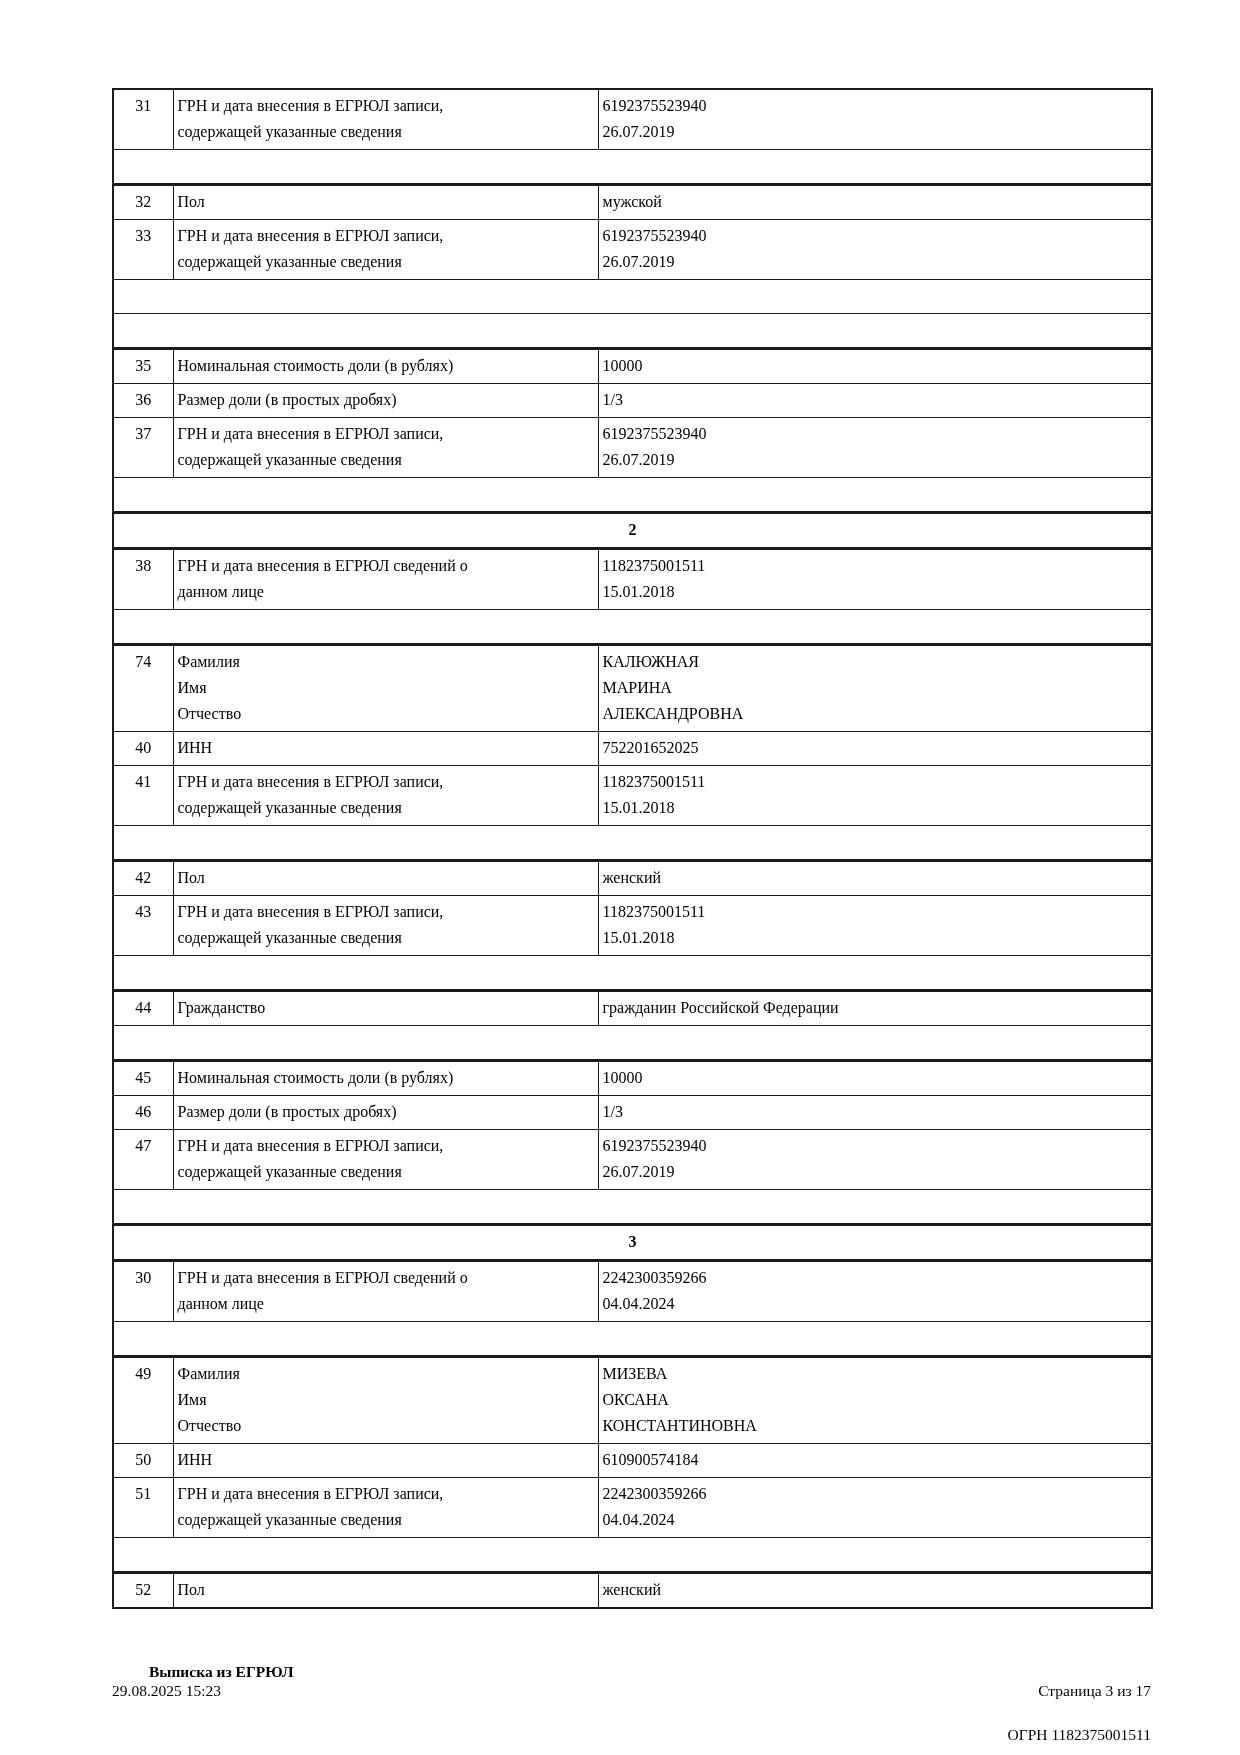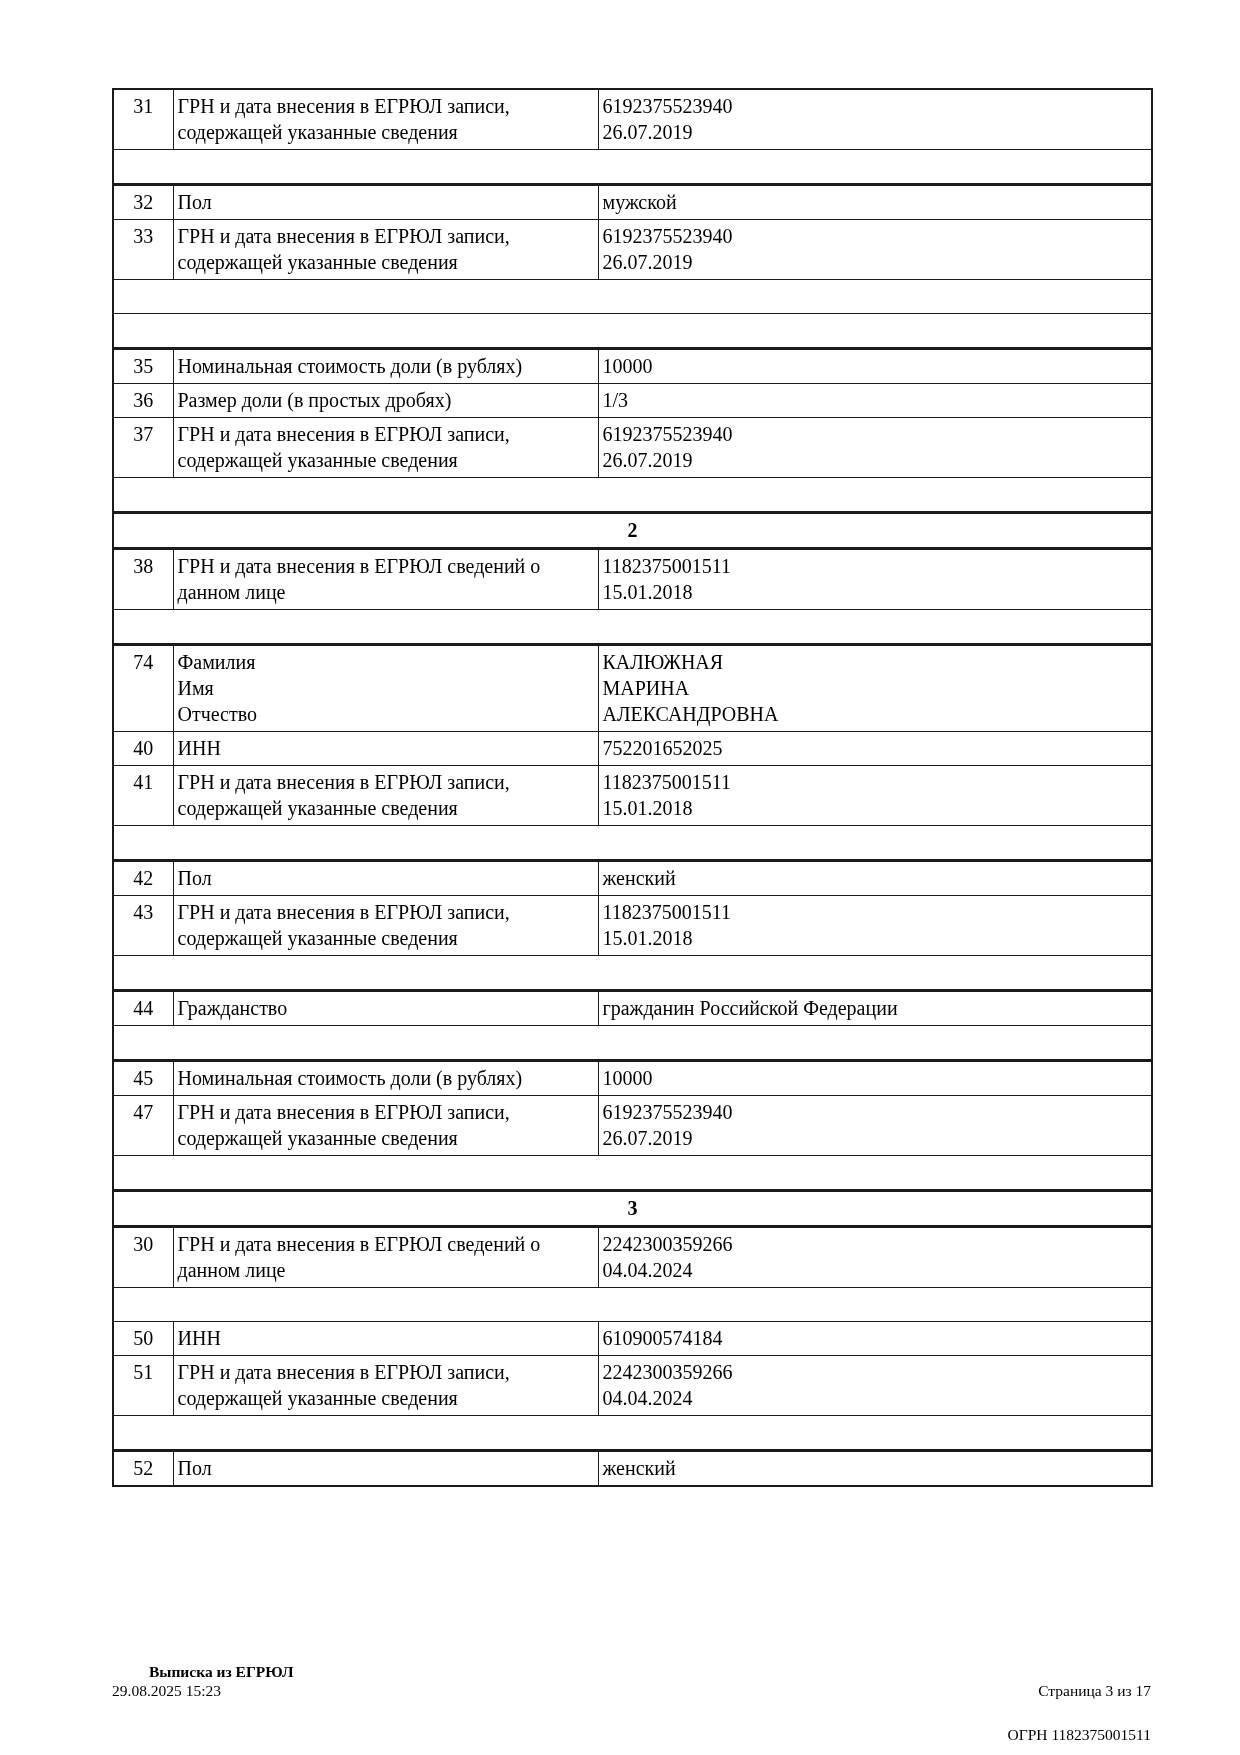--- a/index.html
+++ b/index.html
@@ -17,21 +17,21 @@
     overflow: hidden;
   }
   table.egrul {
     position: absolute;
     left: 112px;
     top: 88px;
     width: 1039px;
     border-collapse: collapse;
     table-layout: fixed;
     border: 2px solid #1a1a1a;
-    font-size: 20px;
+    font-size: 16px;
   }
   table.egrul col.c-num   { width: 60px; }
   table.egrul col.c-label { width: 425px; }
   table.egrul col.c-value { width: 554px; }
   table.egrul td {
     border: 1px solid #1a1a1a;
     vertical-align: top;
     padding: 3px 4px 4px 4px;
     line-height: 26px;
     overflow: hidden;
@@ -254,20 +254,29 @@
         <tr class="group-start">
           <td class="num-cell">45</td>
           <td class="label-cell">
             <div class="cell-line">Номинальная стоимость доли (в рублях)</div>
           </td>
           <td class="value-cell">
             <div class="cell-line">10000</div>
           </td>
         </tr>
         <tr>
+          <td class="num-cell">46</td>
+          <td class="label-cell">
+            <div class="cell-line">Размер доли (в простых дробях)</div>
+          </td>
+          <td class="value-cell">
+            <div class="cell-line">1/3</div>
+          </td>
+        </tr>
+        <tr>
           <td class="num-cell">47</td>
           <td class="label-cell">
             <div class="cell-line">ГРН и дата внесения в ЕГРЮЛ записи,</div>
             <div class="cell-line">содержащей указанные сведения</div>
           </td>
           <td class="value-cell">
             <div class="cell-line">6192375523940</div>
             <div class="cell-line">26.07.2019</div>
           </td>
         </tr>
@@ -283,20 +292,33 @@
             <div class="cell-line">ГРН и дата внесения в ЕГРЮЛ сведений о</div>
             <div class="cell-line">данном лице</div>
           </td>
           <td class="value-cell">
             <div class="cell-line">2242300359266</div>
             <div class="cell-line">04.04.2024</div>
           </td>
         </tr>
         <tr>
           <td colspan="3" class="spacer-cell"></td>
+        </tr>
+        <tr class="group-start">
+          <td class="num-cell">49</td>
+          <td class="label-cell">
+            <div class="cell-line">Фамилия</div>
+            <div class="cell-line">Имя</div>
+            <div class="cell-line">Отчество</div>
+          </td>
+          <td class="value-cell">
+            <div class="cell-line">МИЗЕВА</div>
+            <div class="cell-line">ОКСАНА</div>
+            <div class="cell-line">КОНСТАНТИНОВНА</div>
+          </td>
         </tr>
         <tr>
           <td class="num-cell">50</td>
           <td class="label-cell">
             <div class="cell-line">ИНН</div>
           </td>
           <td class="value-cell">
             <div class="cell-line">610900574184</div>
           </td>
         </tr>

